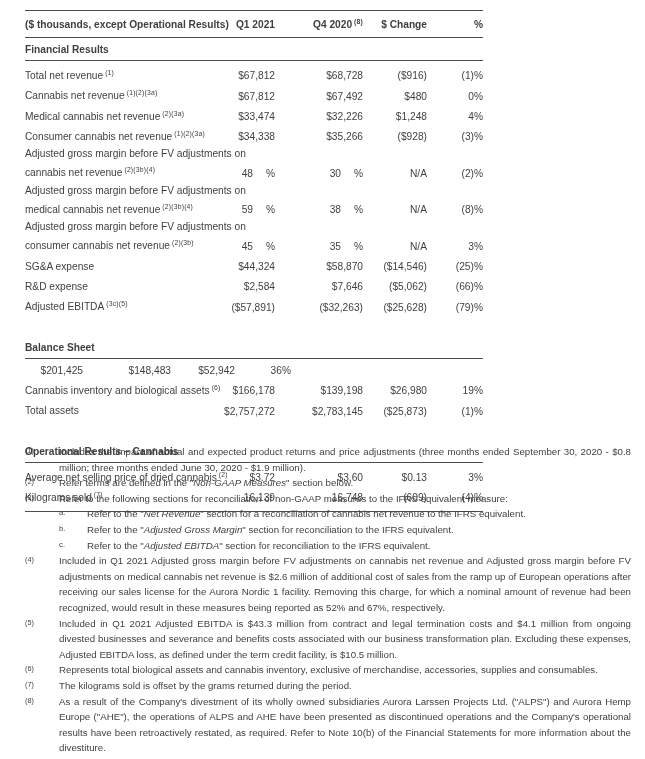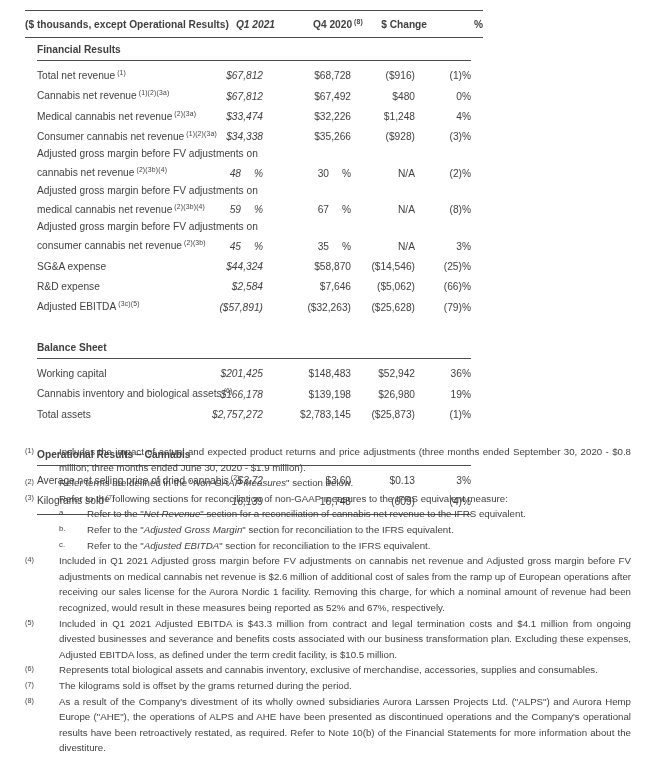--- a/index.html
+++ b/index.html
@@ -12,29 +12,29 @@
   }
   .page{position:relative;width:645px;height:759px;background:#fff;overflow:hidden;}
 
   
   .table-wrap{position:absolute;left:25px;top:10px;width:458px;font-size:10.2px;}
   .thead{display:flex;align-items:flex-end;border-top:1px solid #4d4d4d;border-bottom:1px solid #4d4d4d;
          padding:5px 0 6px;font-weight:bold;}
   .c{line-height:12px;}
   .c.lbl{flex:1 1 auto;min-width:0;white-space:nowrap;}
   .c.v{flex:0 0 auto;display:flex;justify-content:flex-end;white-space:nowrap;}
-  .c.q1{width:58px;font-style:italic;}
+  .c.q1{width:58px;}
   .c.q4{width:88px;}
   .c.chg{width:64px;}
   .c.pct{width:56px;}
   .num{text-align:right;}
   .unit{display:inline-block;width:22px;text-align:right;}
   .unit:empty{width:0;}
 
-  .section{margin:12px;}
+  .section{margin:0;}
   .section-title{font-weight:bold;padding:5px 0 4px;border-bottom:1px solid #4d4d4d;line-height:13px;}
   .section{margin-top:0;}
   .section + .section{margin-top:20px;}
   .rows{padding-top:3px;}
   .row{display:flex;align-items:flex-end;padding:2.5px 0;}
   .lbl-pre{line-height:12px;padding-bottom:4px;}
   .lbl-pre:empty{display:none;}
   .lbl-main{line-height:12px;}
   sup.ref{font-size:6.8px;vertical-align:super;margin-left:2px;letter-spacing:0.2px;}
   .section:last-child .rows{border-bottom:1px solid #4d4d4d;padding-bottom:4px;}
@@ -181,21 +181,21 @@
           <div class="row">
             <div class="c lbl">
               <div class="lbl-pre">Adjusted gross margin before FV adjustments on</div>
               <div class="lbl-main"><span>medical cannabis net revenue</span><sup class="ref">(2)(3b)(4)</sup></div>
             </div>
             <div class="c v q1">
               <span class="num">59</span>
               <span class="unit">%</span>
             </div>
             <div class="c v q4">
-              <span class="num">67</span>
+              <span class="num">38</span>
               <span class="unit">%</span>
             </div>
             <div class="c v chg">
               <span class="num">N/A</span>
             </div>
             <div class="c v pct">
               <span class="num">(8)%</span>
             </div>
           </div>
 
@@ -280,23 +280,20 @@
             </div>
           </div>
         </div>
     </div>
 
     <div class="section">
       <div class="section-title">Balance Sheet</div>
       <div class="rows">
 
           <div class="row">
-            <div class="c lbl">
-              <div class="lbl-main"><span>Working capital</span><sup class="ref"></sup></div>
-            </div>
             <div class="c v q1">
               <span class="num">$201,425</span>
               <span class="unit"></span>
             </div>
             <div class="c v q4">
               <span class="num">$148,483</span>
               <span class="unit"></span>
             </div>
             <div class="c v chg">
               <span class="num">$52,942</span>

